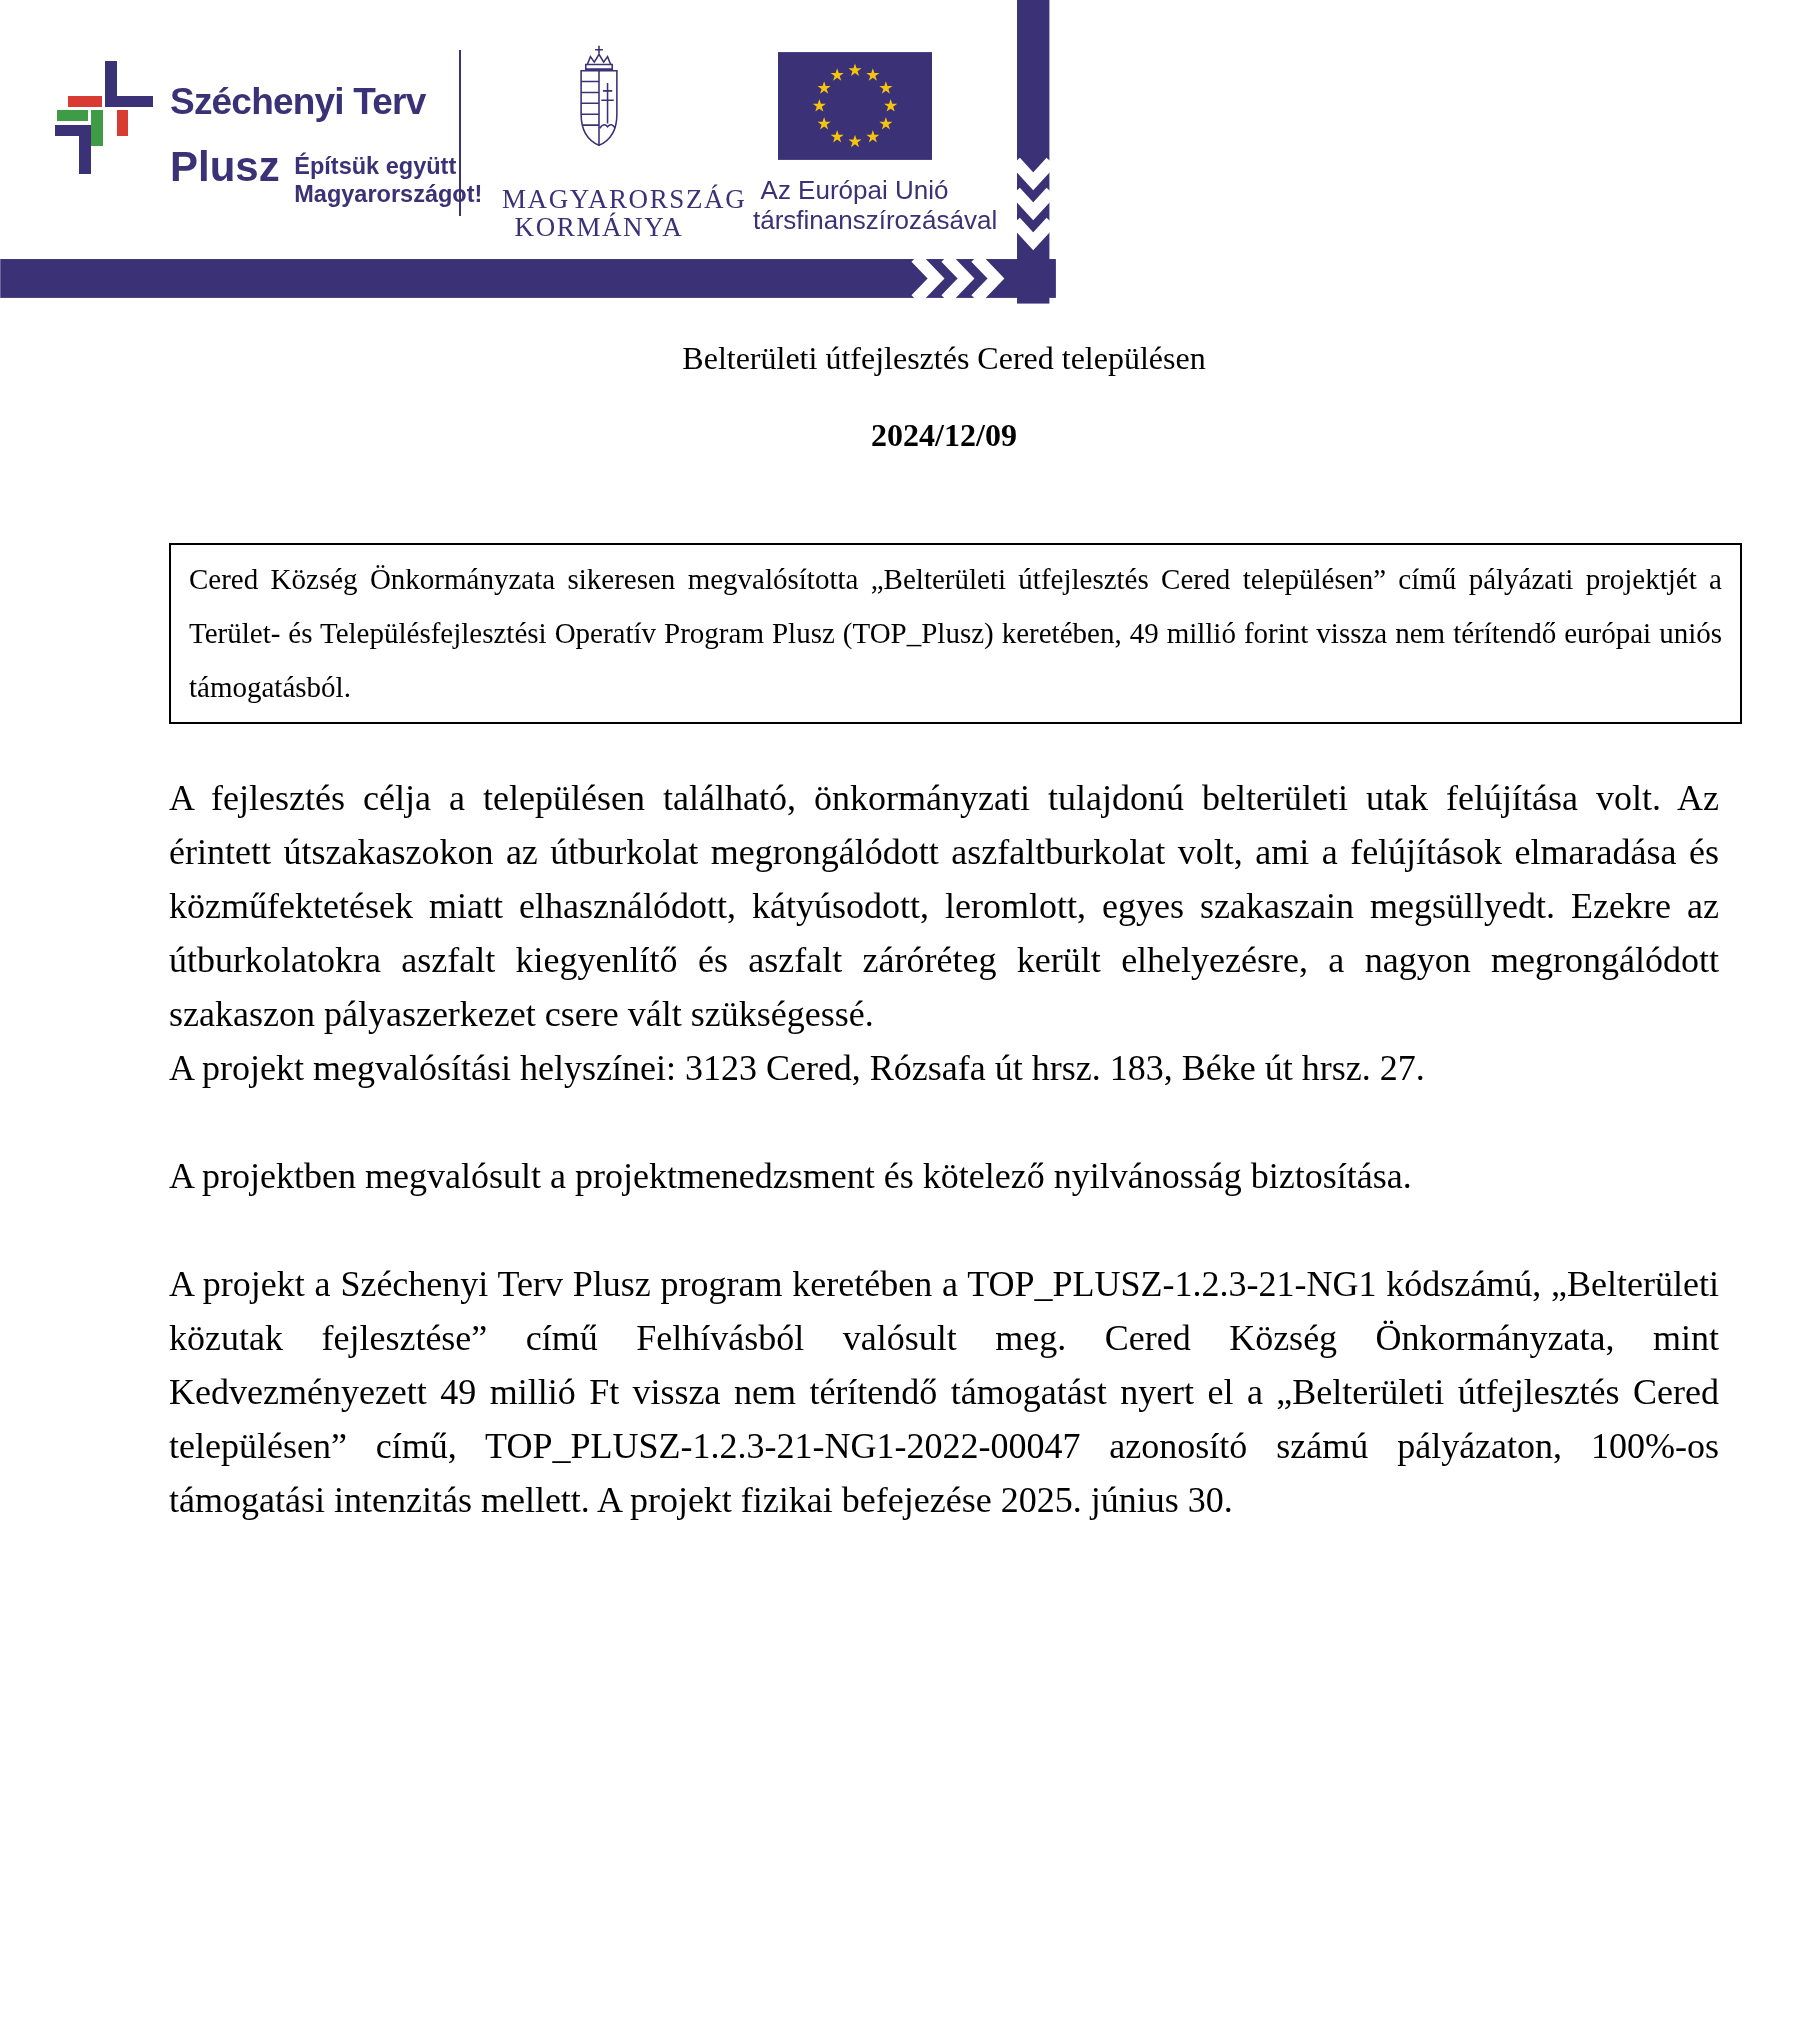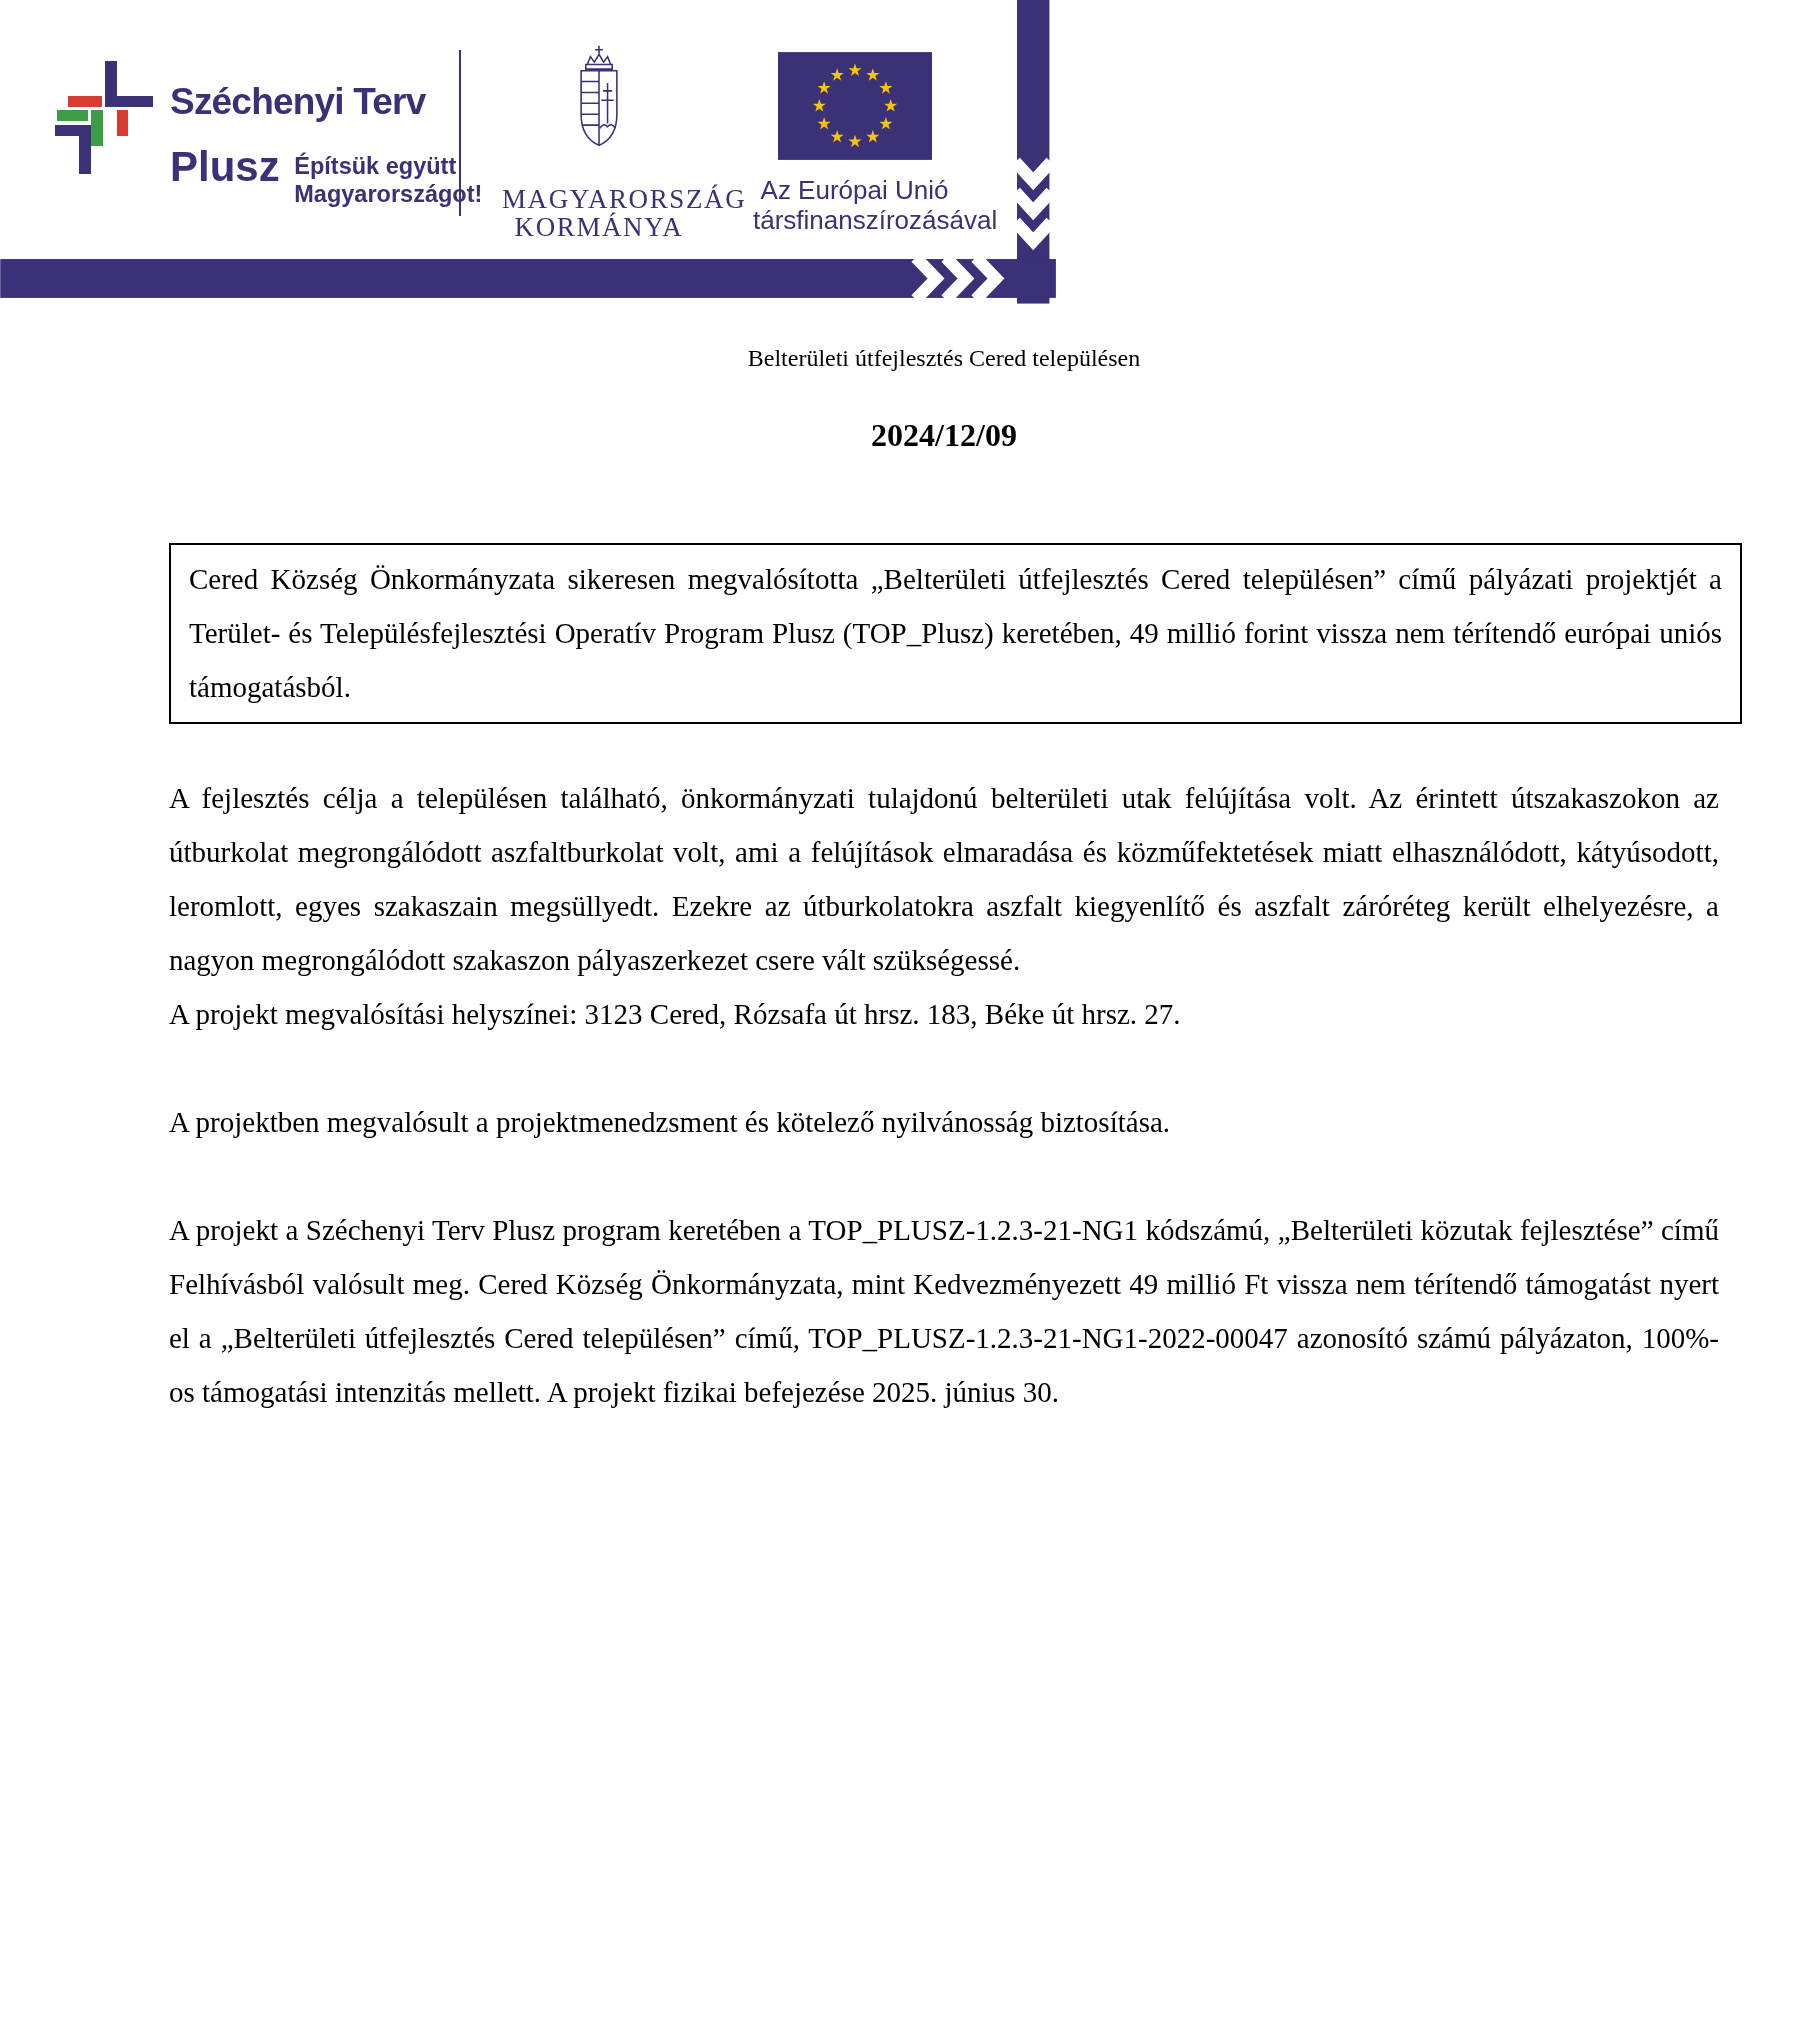--- a/index.html
+++ b/index.html
@@ -41,26 +41,26 @@
   
   .eu{position:absolute;left:753px;top:52px;width:203px;text-align:center;}
   .eu-flag{display:inline-block;}
   .eu-text{margin-top:11.3px;font-family:"Liberation Sans", sans-serif;font-size:26px;
     line-height:30px;color:var(--navy,#3a3176);}
   
   .content{position:absolute;left:0;top:308px;width:1806px;
     padding:0 87px 0 169px;box-sizing:border-box;}
   .doc-title{margin-top:91px;font-size:37px;font-weight:bold;line-height:54px;
     text-align:center;}
-  .doc-subtitle{margin-top:23px;font-size:24px;line-height:54px;text-align:center;}
+  .doc-subtitle{margin-top:23px;font-size:32px;line-height:54px;text-align:center;}
   .doc-date{margin-top:23px;font-size:32px;font-weight:bold;line-height:54px;
     text-align:center;}
   .lead-box{margin-top:81px;margin-right:-23px;border:2.4px solid #000;
     padding:6.5px 18px 8px 18px;font-size:29px;line-height:54px;text-align:justify;}
-  p{margin:0;font-size:29px;line-height:54px;}
+  p{margin:0;font-size:36px;line-height:54px;}
   .para-justify{text-align:justify;}
   .para-first{margin-top:47px;}
   .para-gap{margin-top:54px;}
   .contact{margin-top:138px;color:var(--footer-gray,#5a5a5a);}
   .contact p{font-size:30px;line-height:53px;}
   svg .ln{stroke:var(--navy,#3a3176);fill:none;stroke-width:2;}
 </style>
 </head>
 <body>
 

